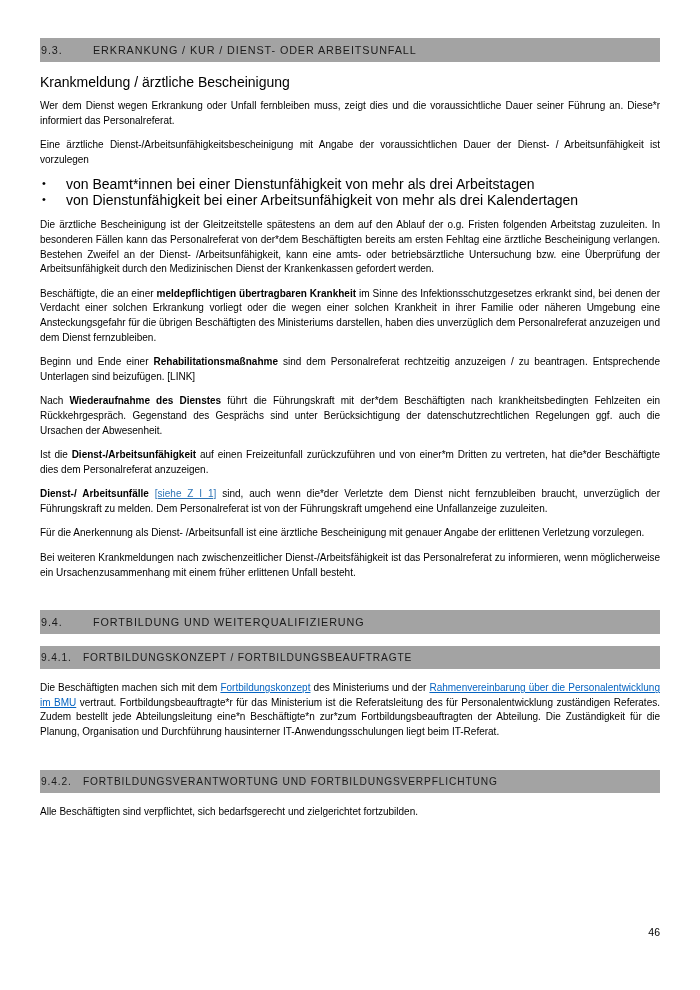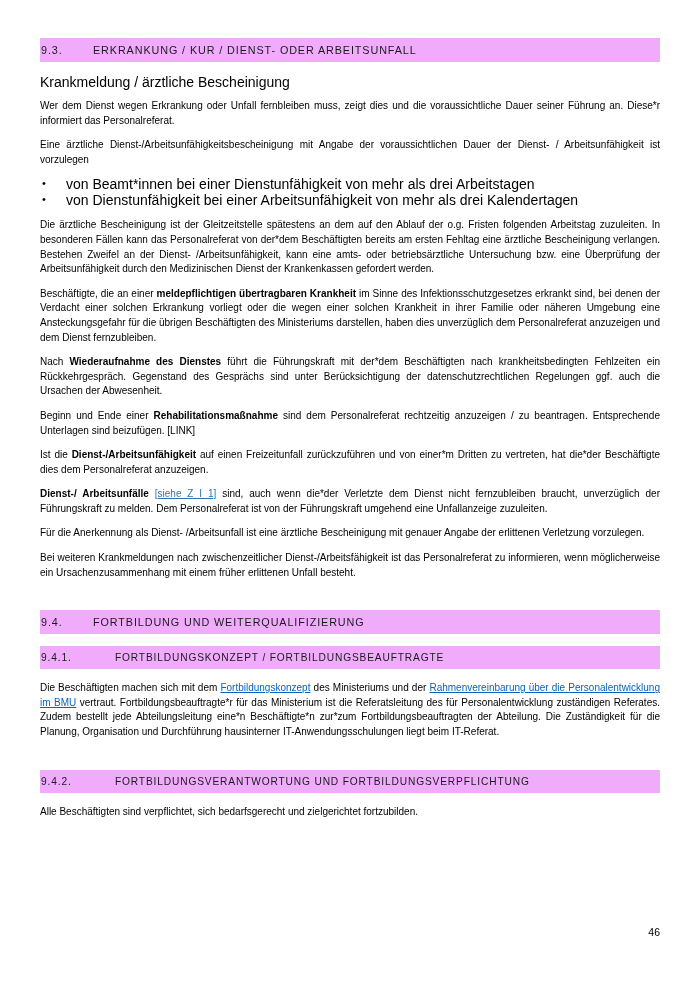--- a/index.html
+++ b/index.html
@@ -17,42 +17,42 @@
   }
   .page {
     position: absolute;
     left: 0; top: 0;
     width: 700px;
     height: 990px;
     box-sizing: border-box;
     padding: 38px 40px 0 40px;
   }
   .heading-band {
-    background: #f0abfc;
+    background: #a3a3a3;
     padding: 6px 0 6px 0;
     margin: 0 0 12px 0;
   }
   .heading-band .h-inner {
     display: flex;
     align-items: baseline;
     font-size: 10.8px;
     letter-spacing: 0.9px;
     color: #1a1a1a;
     padding-left: 1px;
   }
   .heading-band.level3 .h-inner {
     font-size: 10.2px;
     letter-spacing: 0.85px;
   }
   .h-num {
     width: 52px;
     flex: none;
   }
   .h-num.wide {
-    width: 74px;
+    width: 42px;
   }
   .bold-line {
     font-size: 14px;
     font-weight: normal;
     margin: 0 0 9px 0;
   }
   p.body {
     font-size: 10px;
     line-height: 14.6px;
     text-align: justify;
@@ -117,25 +117,25 @@
     <li><span>von Dienstunfähigkeit bei einer Arbeitsunfähigkeit von mehr als drei Kalendertagen</span></li>
   </ul>
 
   <p class="body">Die ärztliche Bescheinigung ist der Gleitzeitstelle spätestens an dem auf den Ablauf der o.g. Fristen folgenden Arbeitstag zuzuleiten. In besonderen Fällen kann das Personalreferat von der*dem Beschäftigten bereits am ersten Fehltag eine ärztliche Bescheinigung verlangen. Bestehen Zweifel an der Dienst- /Arbeitsunfähigkeit, kann eine amts- oder betriebsärztliche Untersuchung bzw. eine Überprüfung der Arbeitsunfähigkeit durch den Medizinischen Dienst der Krankenkassen gefordert werden.</p>
 
   <p class="body">
     <span>Beschäftigte, die an einer </span><span class="b">meldepflichtigen übertragbaren Krankheit</span><span> im Sinne des Infektionsschutzgesetzes erkrankt sind, bei denen der Verdacht einer solchen Erkrankung vorliegt oder die wegen einer solchen Krankheit in ihrer Familie oder näheren Umgebung eine Ansteckungsgefahr für die übrigen Beschäftigten des Ministeriums darstellen, haben dies unverzüglich dem Personalreferat anzuzeigen und dem Dienst fernzubleiben.</span>
   </p>
 
   <p class="body">
-    <span>Nach </span><span class="b">Wiederaufnahme des Dienstes</span><span> führt die Führungskraft mit der*dem Beschäftigten nach krankheitsbedingten Fehlzeiten ein Rückkehrgespräch. Gegenstand des Gesprächs sind unter Berücksichtigung der datenschutzrechtlichen Regelungen ggf. auch die Ursachen der Abwesenheit.</span>
+    <span>Beginn und Ende einer </span><span class="b">Rehabilitationsmaßnahme</span><span> sind dem Personalreferat rechtzeitig anzuzeigen / zu beantragen. Entsprechende Unterlagen sind beizufügen. [LINK]</span>
   </p>
 
   <p class="body">
-    <span>Beginn und Ende einer </span><span class="b">Rehabilitationsmaßnahme</span><span> sind dem Personalreferat rechtzeitig anzuzeigen / zu beantragen. Entsprechende Unterlagen sind beizufügen. [LINK]</span>
+    <span>Nach </span><span class="b">Wiederaufnahme des Dienstes</span><span> führt die Führungskraft mit der*dem Beschäftigten nach krankheitsbedingten Fehlzeiten ein Rückkehrgespräch. Gegenstand des Gesprächs sind unter Berücksichtigung der datenschutzrechtlichen Regelungen ggf. auch die Ursachen der Abwesenheit.</span>
   </p>
 
   <p class="body">
     <span>Ist die </span><span class="b">Dienst-/Arbeitsunfähigkeit</span><span> auf einen Freizeitunfall zurückzuführen und von einer*m Dritten zu vertreten, hat die*der Beschäftigte dies dem Personalreferat anzuzeigen.</span>
   </p>
 
   <p class="body">
     <span class="b">Dienst-/ Arbeitsunfälle</span>
     <a class="lnk2" href="#">[siehe Z I 1]</a><span> sind, auch wenn die*der Verletzte dem Dienst nicht fernzubleiben braucht, unverzüglich der Führungskraft zu melden. Dem Personalreferat ist von der Führungskraft umgehend eine Unfallanzeige zuzuleiten.</span>
   </p>

